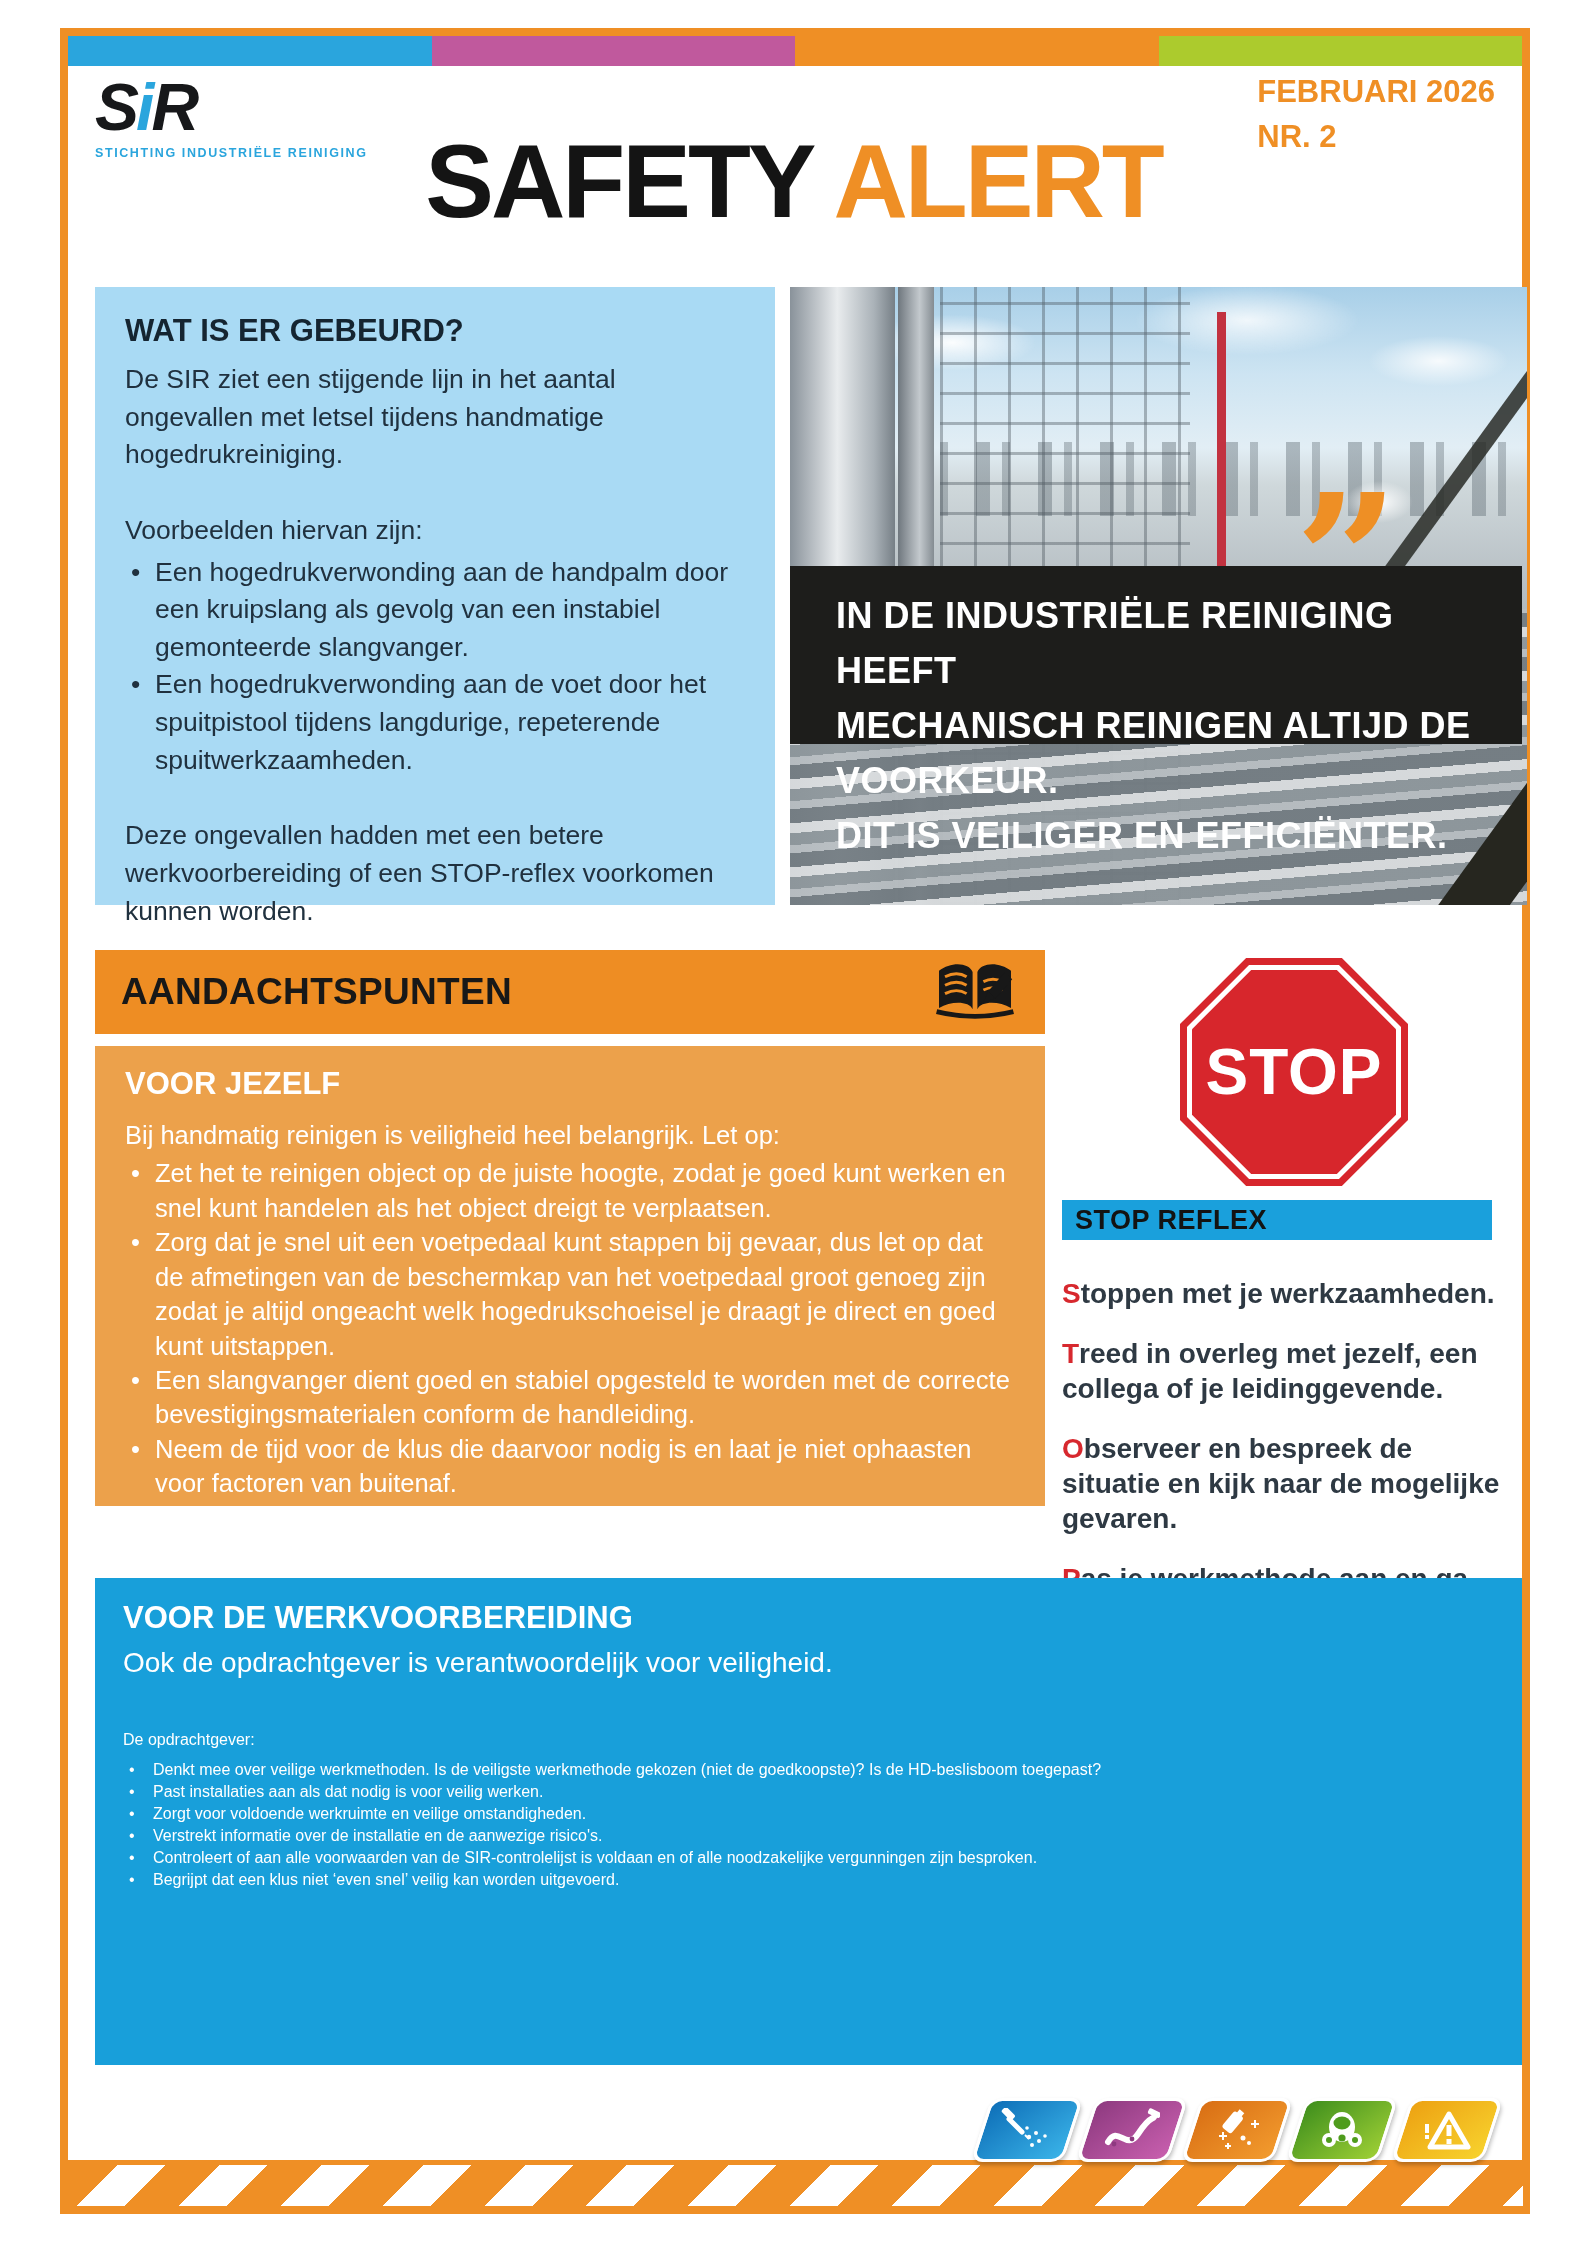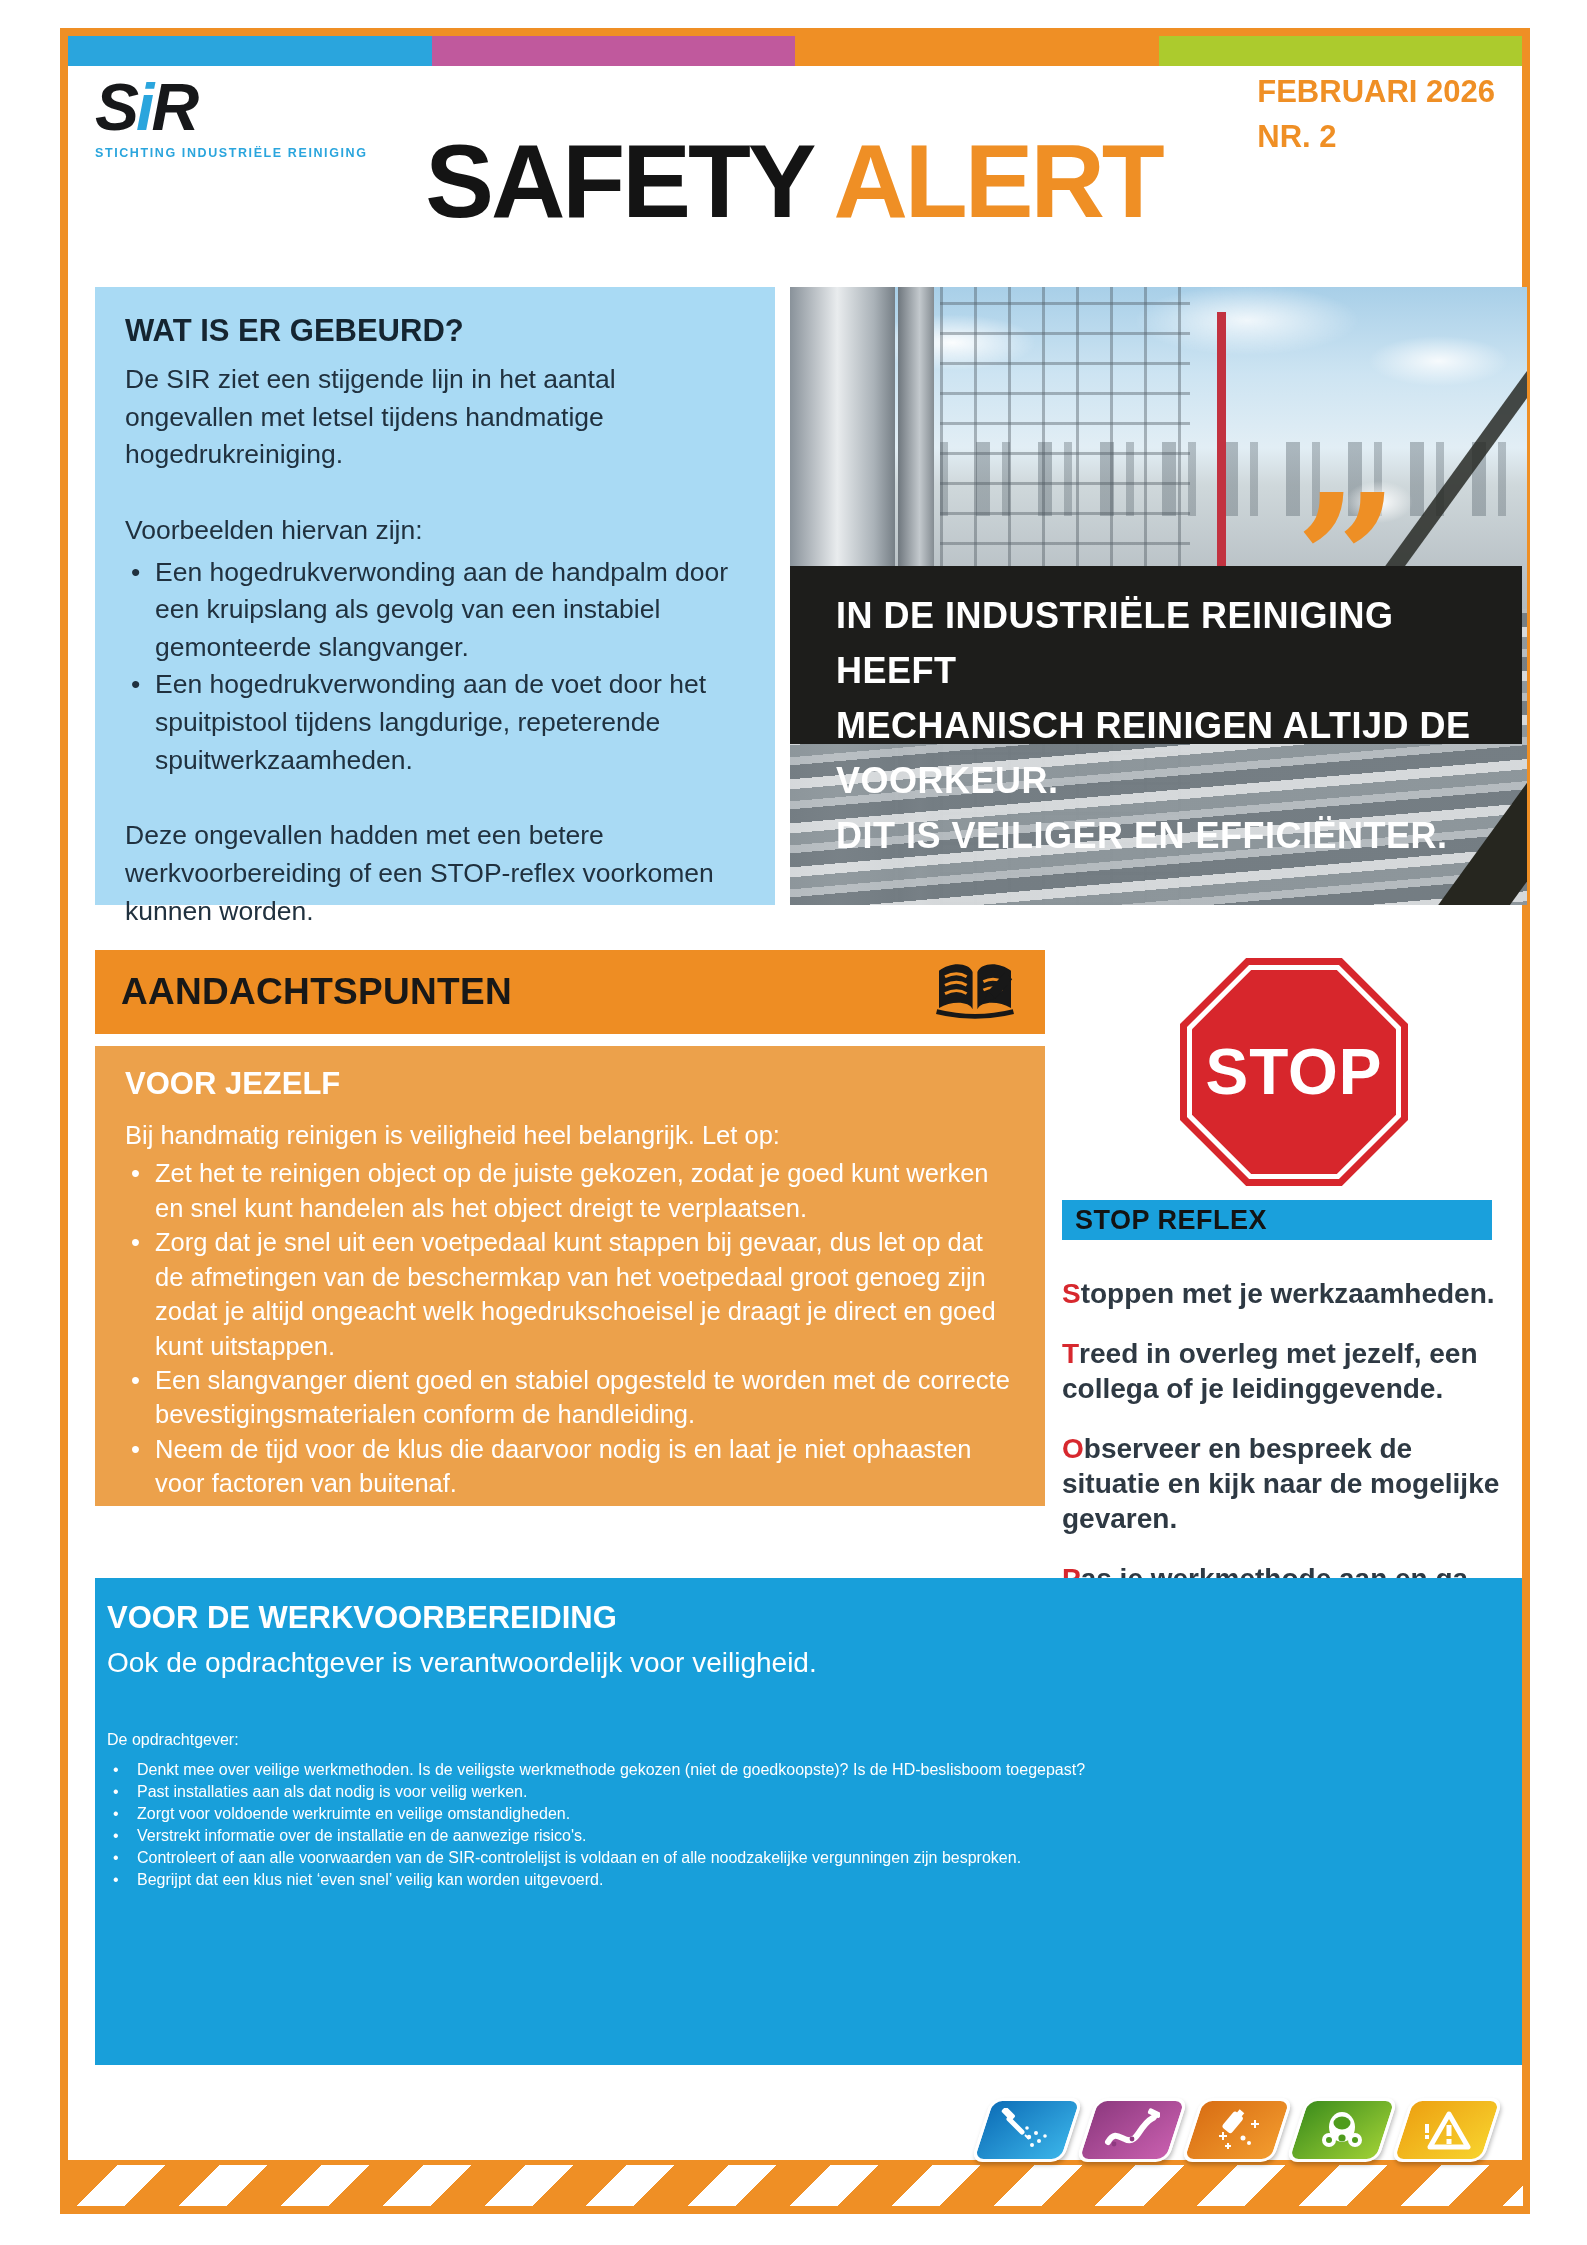--- a/index.html
+++ b/index.html
@@ -93,21 +93,21 @@
 
   .reflex-bar{position:absolute;left:1062px;top:1200px;width:430px;height:40px;background:#1aa0dc;
               display:flex;align-items:center;box-sizing:border-box;padding-left:13px;}
   .reflex-bar h2{margin:0;font-size:27px;font-weight:800;color:#131313;letter-spacing:.5px;}
   .reflex-list{position:absolute;left:1062px;top:1276px;width:452px;}
   .reflex-list p{margin:0 0 25px;font-size:28px;line-height:1.25;font-weight:600;color:#2e3943;}
   .reflex-list .lead{color:#d7282e;font-weight:800;}
 
   
   .werk-box{position:absolute;left:95px;top:1578px;width:1427px;height:487px;background:#189fda;
-            box-sizing:border-box;padding:22px 12px;color:#fff;}
+            box-sizing:border-box;padding:22px 28px;color:#fff;}
   .werk-box h2{margin:0 0 8px;font-size:31px;font-weight:800;}
   .werk-box .sub{font-size:28px;font-weight:500;margin:0 0 46px;}
   .werk-box p,.werk-box li{font-size:16px;line-height:1.38;font-weight:500;margin:0;}
   .werk-box .intro{margin-bottom:8px;}
 
   
   .badges{position:absolute;left:981px;top:2098px;display:flex;gap:13px;z-index:4;}
   .badge{width:92px;height:64px;transform:skewX(-18deg);border-radius:12px;border:3px solid #fff;
          box-sizing:border-box;box-shadow:2px 3px 4px rgba(0,0,0,.25);
          display:flex;align-items:center;justify-content:center;}
@@ -192,21 +192,21 @@
         <polygon points="46,26 60,10 66,16 52,32" fill="#181818"></polygon>
         <polygon points="46,26 52,32 42,35" fill="#181818"></polygon>
       </svg>
     </span>
   </div>
 
   <div class="vj-box">
     <h2>VOOR JEZELF</h2>
     <p>Bij handmatig reinigen is veiligheid heel belangrijk. Let op:</p>
     <ul class="blts">
-      <li>Zet het te reinigen object op de juiste gekozen, zodat je goed kunt werken en snel kunt handelen als het object dreigt te verplaatsen.</li>
+      <li>Zet het te reinigen object op de juiste hoogte, zodat je goed kunt werken en snel kunt handelen als het object dreigt te verplaatsen.</li>
       <li>Zorg dat je snel uit een voetpedaal kunt stappen bij gevaar, dus let op dat de afmetingen van de beschermkap van het voetpedaal groot genoeg zijn zodat je altijd ongeacht welk hogedrukschoeisel je draagt je direct en goed kunt uitstappen.</li>
       <li>Een slangvanger dient goed en stabiel opgesteld te worden met de correcte bevestigingsmaterialen conform de handleiding.</li>
       <li>Neem de tijd voor de klus die daarvoor nodig is en laat je niet ophaasten voor factoren van buitenaf.</li>
     </ul>
   </div>
 
   <div class="stop-sign">
     <div class="oct oct1"></div>
     <div class="oct oct2"></div>
     <div class="oct oct3">

